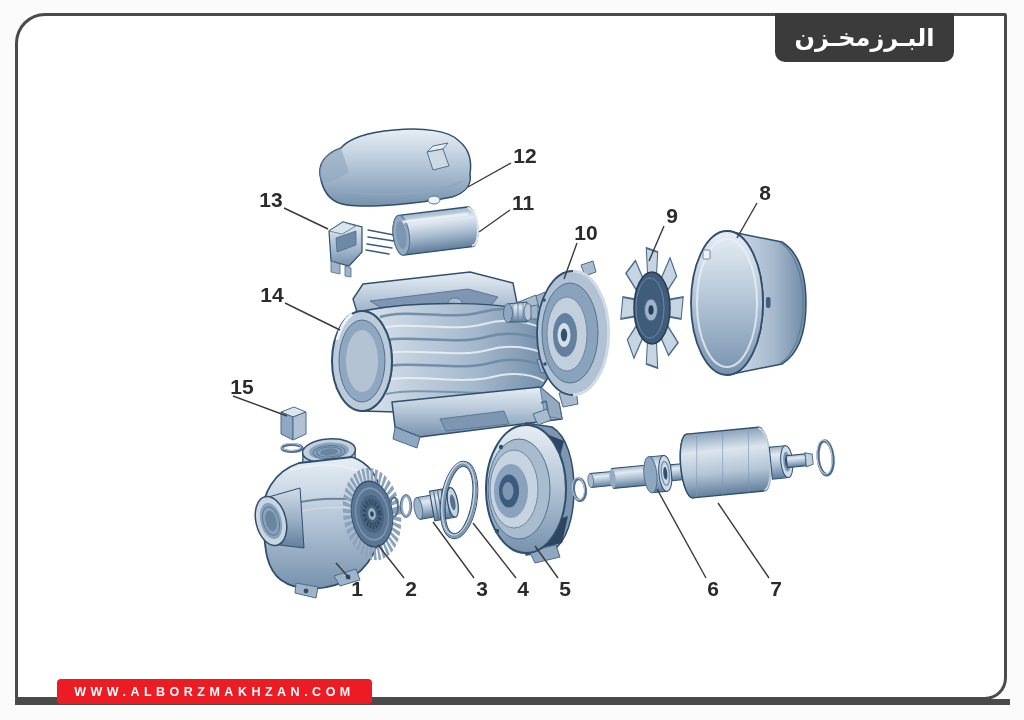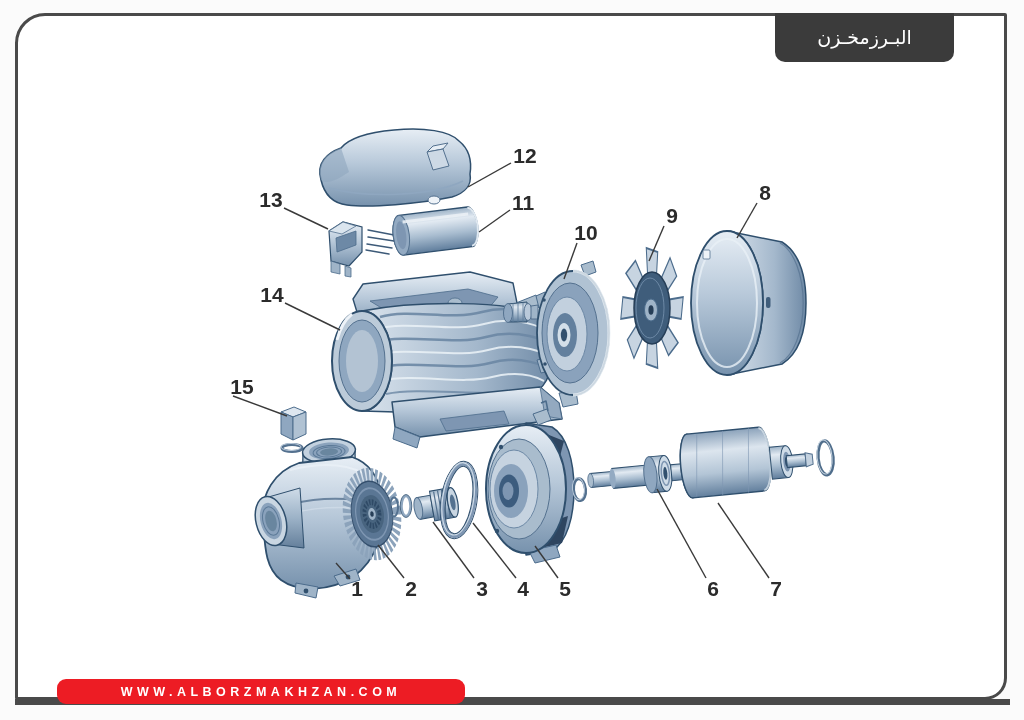--- a/index.html
+++ b/index.html
@@ -3,24 +3,24 @@
 <meta charset="utf-8">
 <style>
   html,body{margin:0;padding:0;background:#fff;}
   .page{position:relative;width:1024px;height:720px;background:#fbfbfb;overflow:hidden;
         font-family:"Liberation Sans",sans-serif;}
   .frame{position:absolute;left:15px;top:13px;width:992px;height:687px;box-sizing:border-box;
          background:#ffffff;border:3px solid #4a4a4a;border-radius:30px 2px 22px 2px;z-index:1;}
   .bottom-bar{position:absolute;left:15px;top:699px;width:995px;height:6px;background:#4a4a4a;z-index:2;}
   .logo-box{position:absolute;left:775px;top:13px;width:179px;height:49px;background:#3b3b3b;
             border-radius:0 0 10px 10px;display:flex;align-items:center;justify-content:center;z-index:4;}
-  .logo-text{color:#ffffff;font-family:"DejaVu Sans",sans-serif;font-weight:normal;font-size:19px;
+  .logo-text{color:#ffffff;font-family:"DejaVu Sans",sans-serif;font-weight:bold;font-size:24px;
              direction:rtl;line-height:1;}
-  .url-banner{position:absolute;left:57px;top:679px;width:408px;height:25px;background:#ed1c24;
-              border-radius:9px;display:flex;align-items:center;justify-content:center;z-index:5;}
+  .url-banner{position:absolute;left:57px;top:679px;width:315px;height:25px;background:#ed1c24;
+              border-radius:4px;display:flex;align-items:center;justify-content:center;z-index:5;}
   .url-text{color:#ffffff;font-weight:bold;font-size:12.5px;letter-spacing:4.5px;white-space:nowrap;
             font-family:"Liberation Sans",sans-serif;}
   .diagram{position:absolute;left:0;top:0;z-index:3;}
   .part-num{font-family:"Liberation Sans",sans-serif;font-weight:700;font-size:21px;fill:#2b2b2b;
             text-anchor:middle;}
   .leader{stroke:#3a3a3a;stroke-width:1.4;fill:none;}
 </style>
 </head>
 <body>
 

